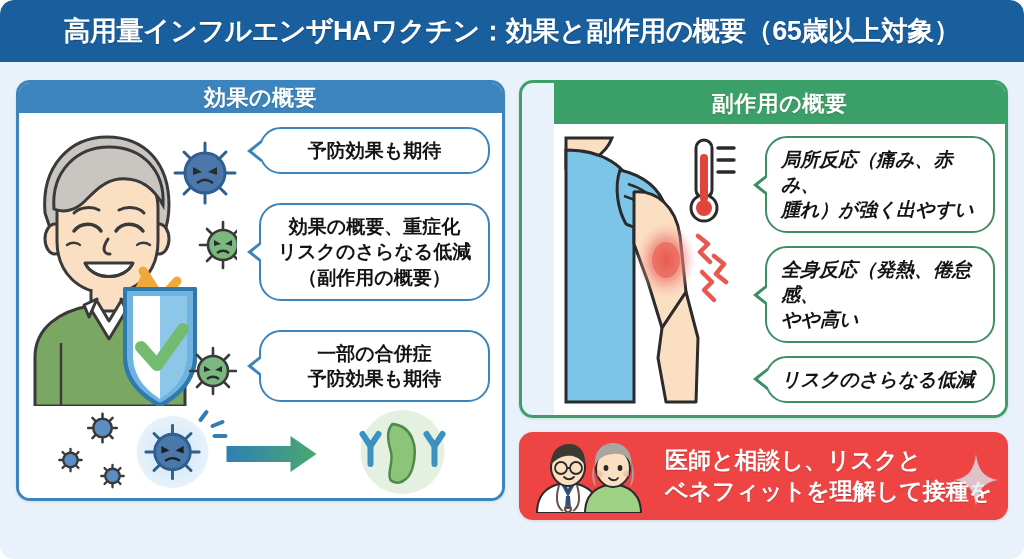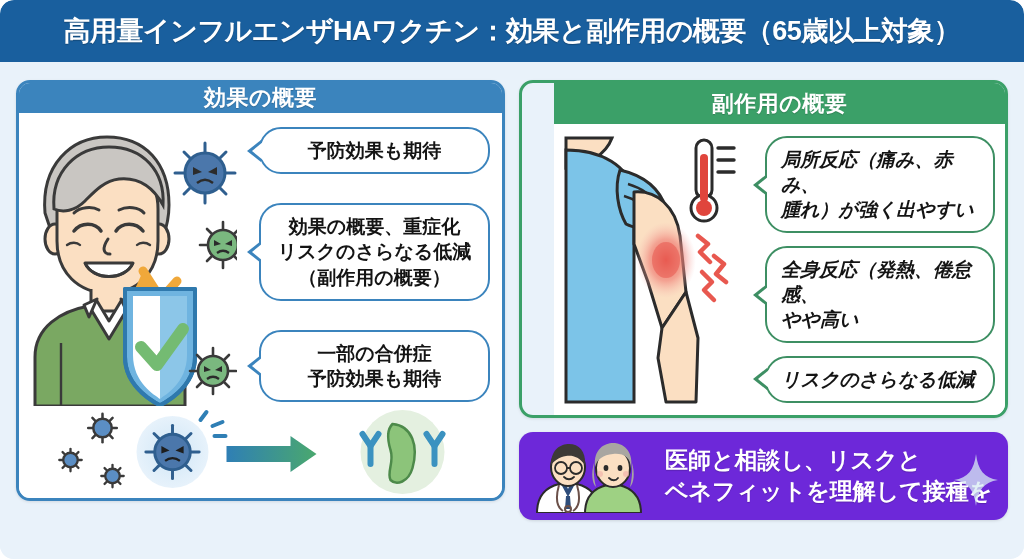--- a/index.html
+++ b/index.html
@@ -140,21 +140,21 @@
     border-bottom: 9px solid transparent;
     border-right: 11px solid #ffffff;
   }
   .bubble.green { border-color: #3d8f63; text-align: left; }
   .bubble.green::before { border-right-color: #3d8f63; }
 
   
   #banner {
     margin-top: 14px;
     height: 88px;
-    background: #6d28d9;
+    background: #ef4444;
     border-radius: 14px;
     display: flex; align-items: center;
     padding: 0 14px;
     position: relative;
     overflow: hidden;
     box-shadow: 0 1px 3px rgba(0,0,0,.12);
   }
   #banner .banner-text {
     color: #ffffff; font-size: 23px; font-weight: bold;
     line-height: 1.35; margin-left: 14px;

